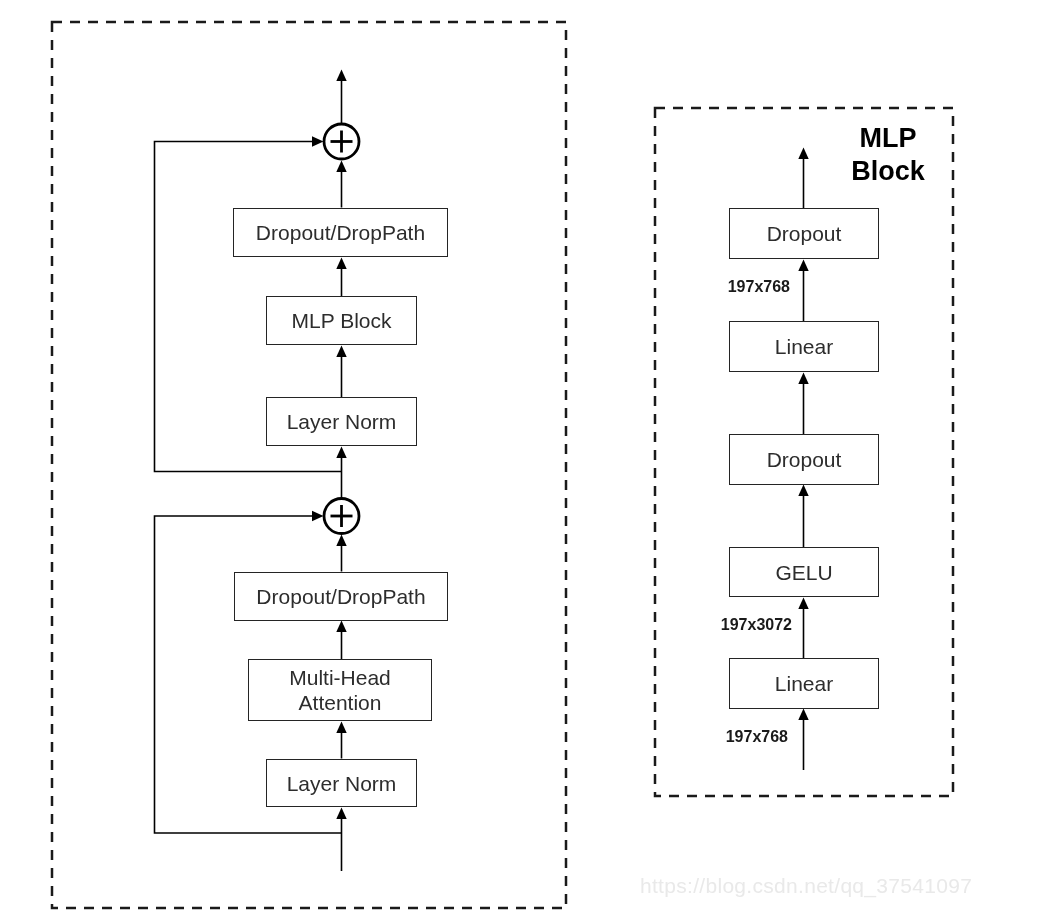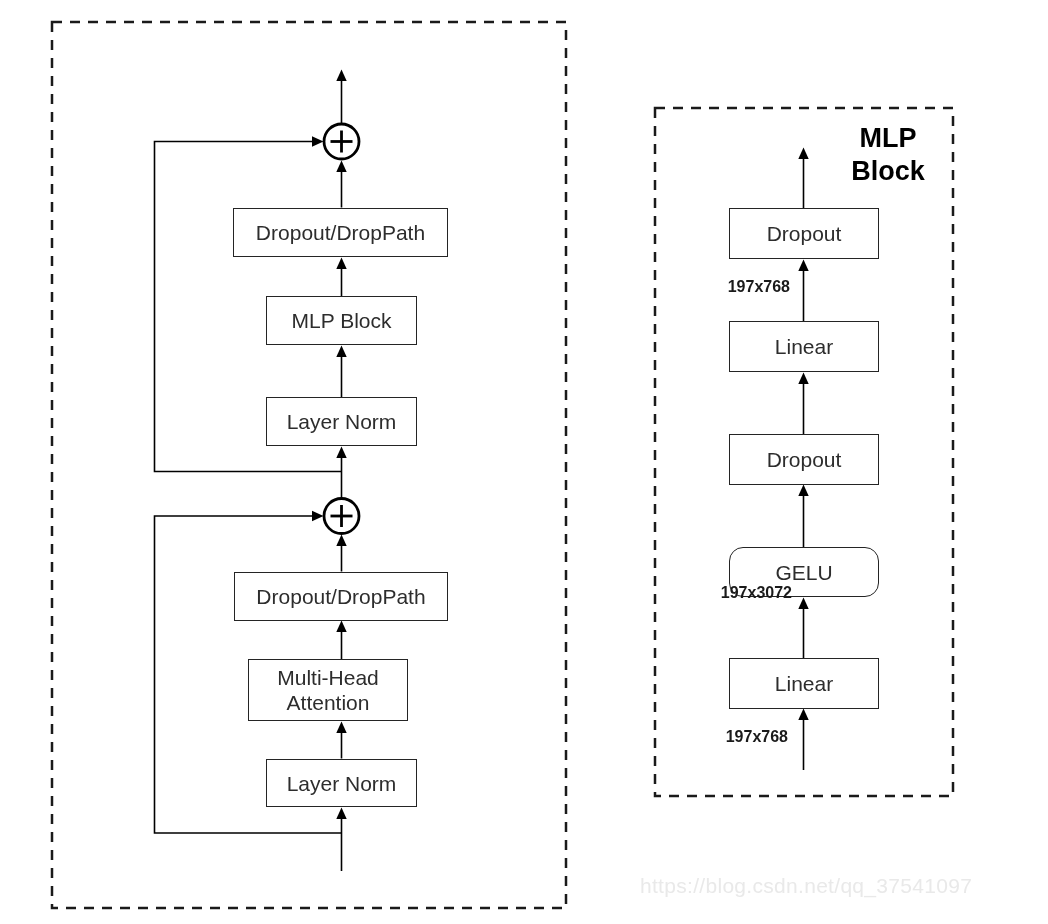--- a/index.html
+++ b/index.html
@@ -59,34 +59,34 @@
     color: #e9e9e9;
     font-size: 21px;
     letter-spacing: 0.3px;
     white-space: nowrap;
   }
   
   .enc-dd1 { left: 233px; top: 208px; width: 215px; height: 49px; }
   .enc-mlp { left: 266px; top: 296px; width: 151px; height: 49px; }
   .enc-ln1 { left: 266px; top: 397px; width: 151px; height: 49px; }
   .enc-dd2 { left: 234px; top: 572px; width: 214px; height: 49px; }
-  .enc-mha { left: 248px; top: 659px; width: 160px; height: 62px; }
+  .enc-mha { left: 248px; top: 659px; width: 184px; height: 62px; }
   .enc-ln2 { left: 266px; top: 759px; width: 151px; height: 48px; }
   
   .mlp-dropout-top { left: 729px; top: 208px; width: 150px; height: 51px; }
   .mlp-linear-top  { left: 729px; top: 321px; width: 150px; height: 51px; }
   .mlp-dropout-mid { left: 729px; top: 434px; width: 150px; height: 51px; }
-  .mlp-gelu        { left: 729px; top: 547px; width: 150px; height: 50px; border-radius: 14px; }
+  .mlp-gelu        { left: 729px; top: 547px; width: 150px; height: 50px; }
   .mlp-linear-bot  { left: 729px; top: 658px; width: 150px; height: 51px; }
   
   .enc-title { left: 336px; top: 50px;  width: 150px; }
   .mlp-title { left: 833px; top: 122px; width: 110px; }
   
   .dim-1 { left: 660px; top: 278px; width: 130px; }
-  .dim-2 { left: 660px; top: 584px; width: 132px; }
+  .dim-2 { left: 660px; top: 616px; width: 132px; }
   .dim-3 { left: 660px; top: 728px; width: 128px; }
 </style>
 </head>
 <body>
 
 <div class="canvas">
 
   <svg class="connector-layer" width="1048" height="924" viewBox="0 0 1048 924" fill="none" stroke="#000000">
 
     <rect x="52" y="22" width="514" height="886" stroke="#1a1a1a" stroke-width="2.5" stroke-dasharray="10 8" fill="none"></rect>

